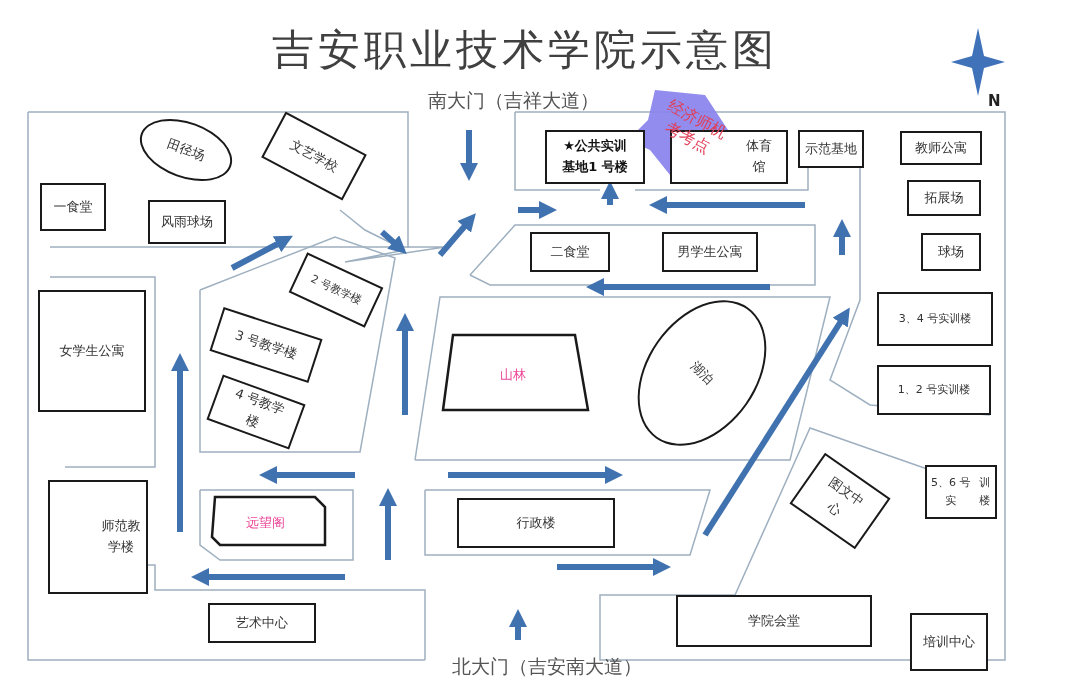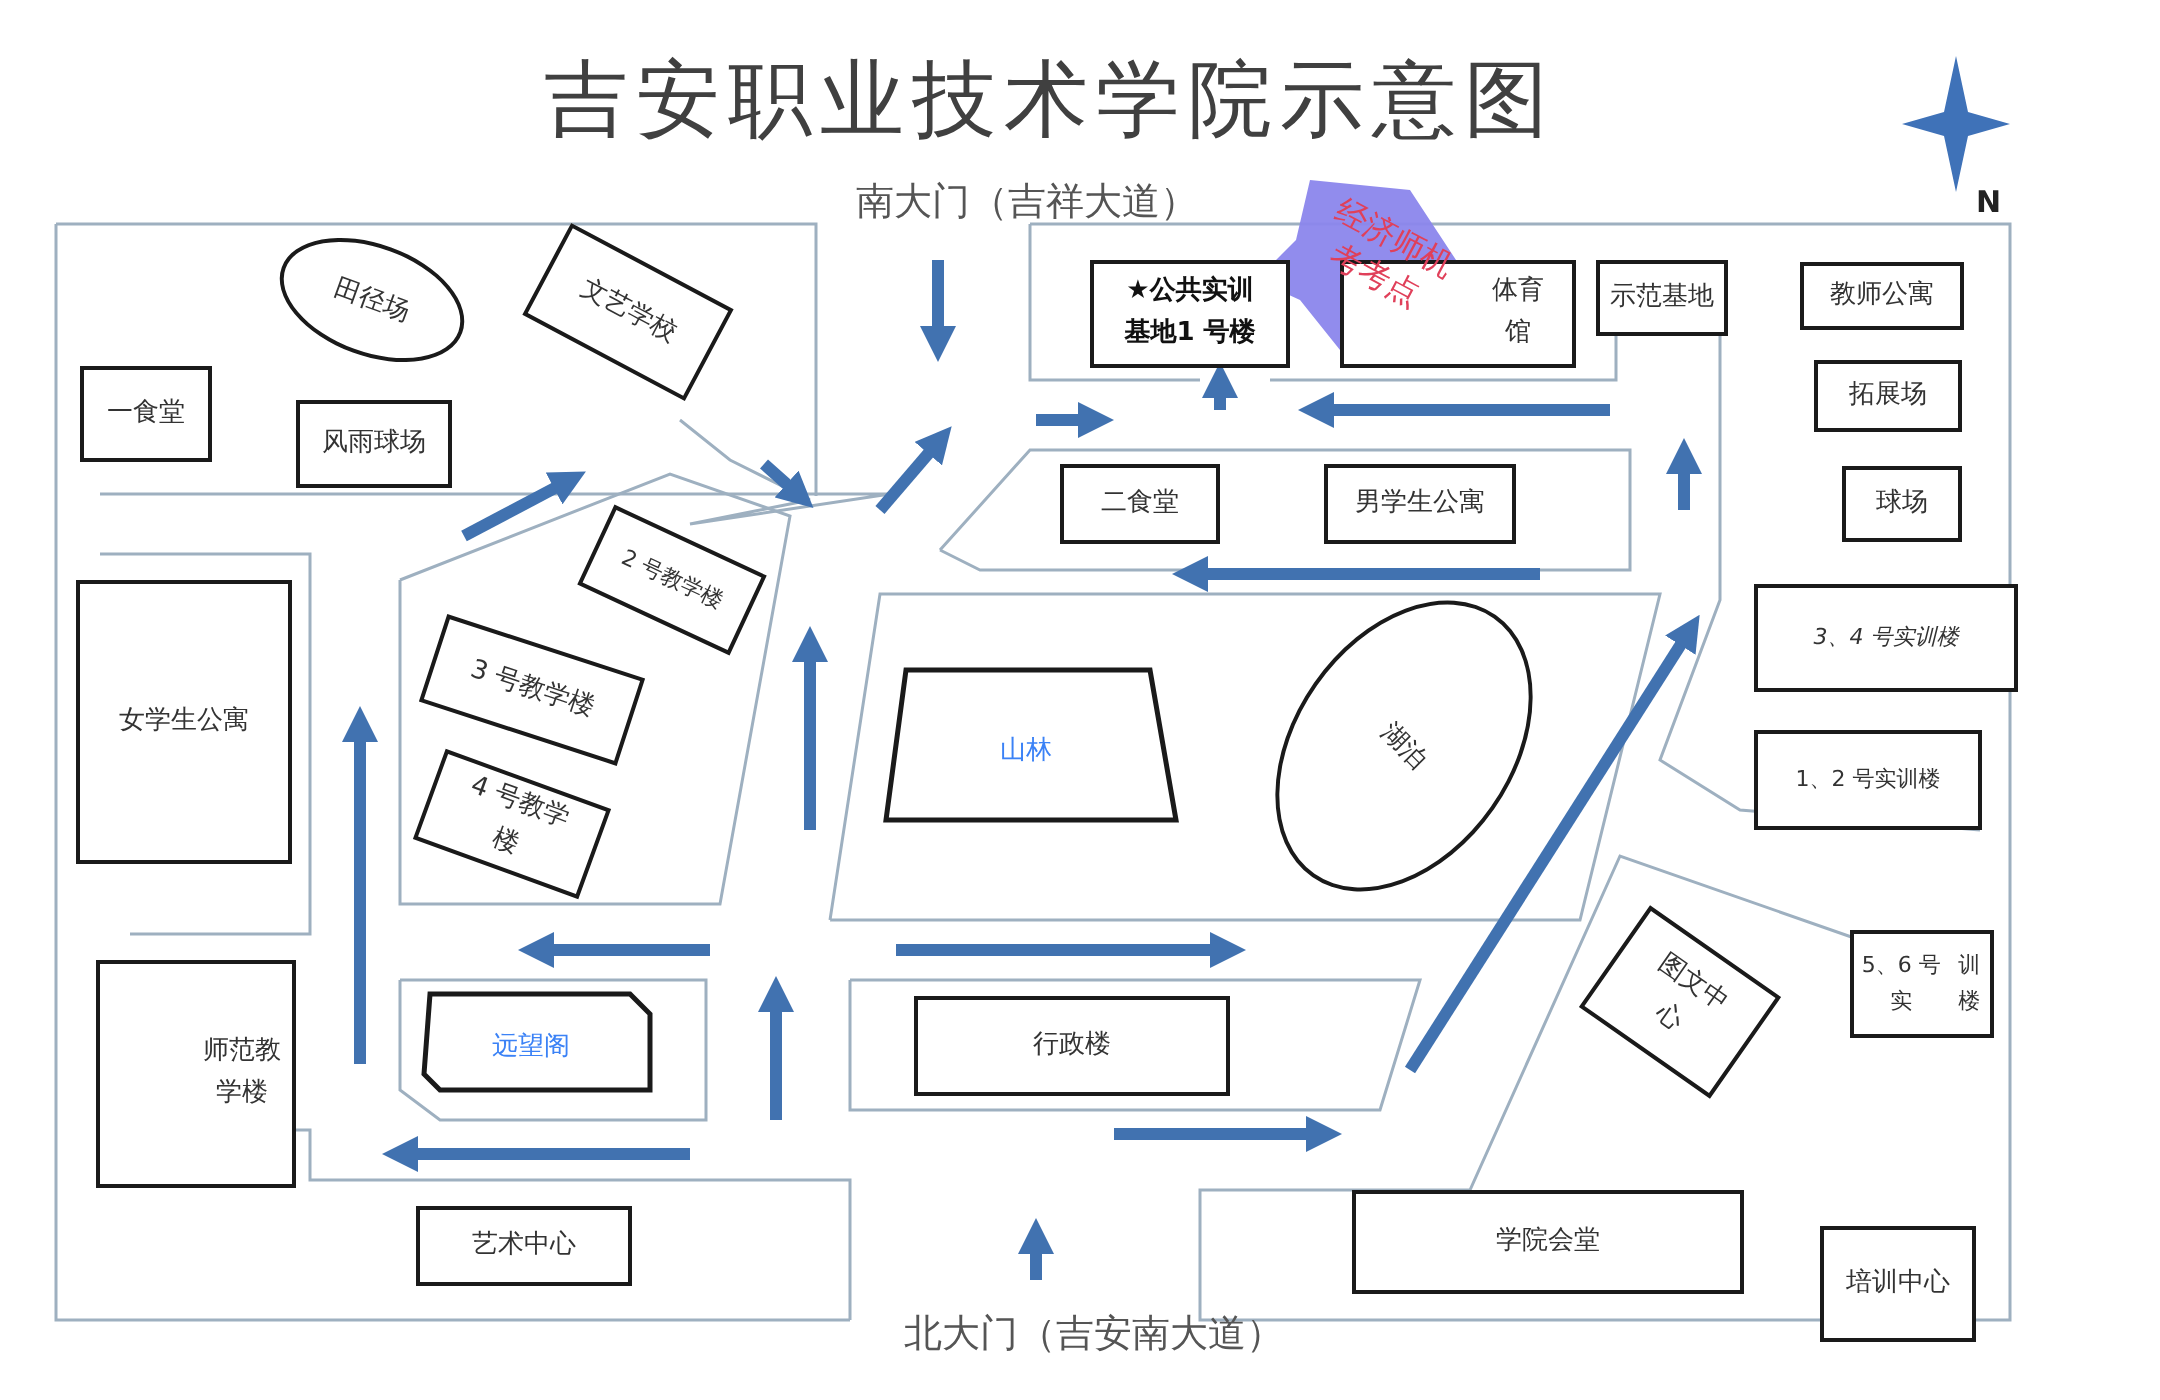--- a/index.html
+++ b/index.html
@@ -4,21 +4,21 @@
 <style>
   html,body{margin:0;padding:0;background:#ffffff;}
   body{width:1080px;height:700px;position:relative;overflow:hidden;font-family:"DejaVu Sans",sans-serif;}
   svg{position:absolute;left:0;top:0;}
   .title{position:absolute;left:0;top:22px;width:1050px;text-align:center;font-family:"DejaVu Serif",serif;font-size:42px;letter-spacing:4px;color:#404040;}
   .gate{position:absolute;font-family:"DejaVu Serif",serif;font-size:19px;color:#555;}
   .n-label{position:absolute;left:988px;top:92px;font-size:15px;font-weight:bold;color:#222;}
   .bld{position:absolute;border:2.5px solid #1a1a1a;background:#fff;display:flex;align-items:center;justify-content:center;text-align:center;font-size:13px;color:#333;box-sizing:border-box;line-height:1.6;}
   .bld.bold{font-weight:bold;color:#111;}
   .oval{position:absolute;border:2.5px solid #1a1a1a;border-radius:50%;display:flex;align-items:center;justify-content:center;font-size:13px;color:#333;box-sizing:border-box;}
-  .lbl{position:absolute;font-size:13px;color:#3b82f6;}
+  .lbl{position:absolute;font-size:13px;color:#ec4899;}
   .sticker-text{position:absolute;color:#e0405a;font-size:16px;line-height:1.3;text-align:center;transform:rotate(28deg);}
 </style>
 </head>
 <body>
 
 <svg width="1080" height="700">
   <defs>
     <marker id="ah" markerWidth="3" markerHeight="3" refX="1.5" refY="1.5" orient="auto">
       <path d="M0,0 L3,1.5 L0,3 z" fill="#4172b0"></path>
     </marker>
@@ -96,27 +96,27 @@
 <div class="bld" style="left:530px;top:232px;width:80px;height:40px;">二食堂</div>
 <div class="bld" style="left:662px;top:232px;width:96px;height:40px;">男学生公寓</div>
 
 <div class="bld" style="left:294px;top:268px;width:84px;height:44px;transform:rotate(25deg);font-size:11px;">2 号教学楼</div>
 <div class="bld" style="left:214px;top:322px;width:104px;height:46px;transform:rotate(18deg);">3 号教学楼</div>
 <div class="bld" style="left:212px;top:388px;width:88px;height:48px;transform:rotate(20deg);flex-direction:column;">
   <span>4 号教学</span>
   <span>楼</span>
 </div>
 
-<div class="bld" style="left:38px;top:290px;width:108px;height:142px;">女学生公寓</div>
+<div class="bld" style="left:38px;top:290px;width:108px;height:122px;">女学生公寓</div>
 <div class="lbl" style="left:500px;top:366px;">山林</div>
 <div class="oval" style="left:622px;top:318px;width:160px;height:110px;transform:rotate(-55deg);">
   <span style="transform:rotate(100deg);display:inline-block;">湖泊</span>
 </div>
 
-<div class="bld" style="left:877px;top:292px;width:132px;height:54px;font-size:11px;font-style:italic;">3、4 号实训楼</div>
+<div class="bld" style="left:877px;top:292px;width:116px;height:54px;font-size:11px;">3、4 号实训楼</div>
 <div class="bld" style="left:877px;top:365px;width:114px;height:50px;font-size:11px;">1、2 号实训楼</div>
 <div class="bld" style="left:925px;top:465px;width:72px;height:54px;flex-direction:row;font-size:11px;">
   <span>5、6 号实</span>
   <span>训楼</span>
 </div>
 <div class="bld" style="left:800px;top:470px;width:80px;height:62px;transform:rotate(35deg);flex-direction:column;">
   <span>图文中</span>
   <span>心</span>
 </div>
 

